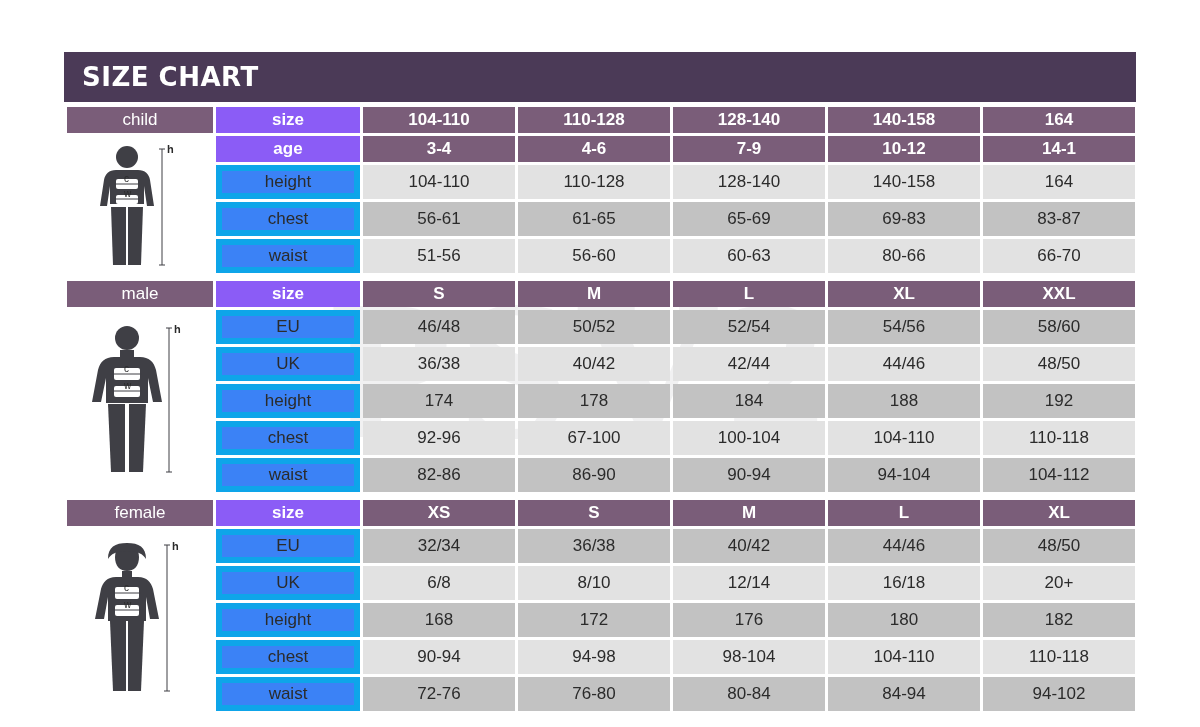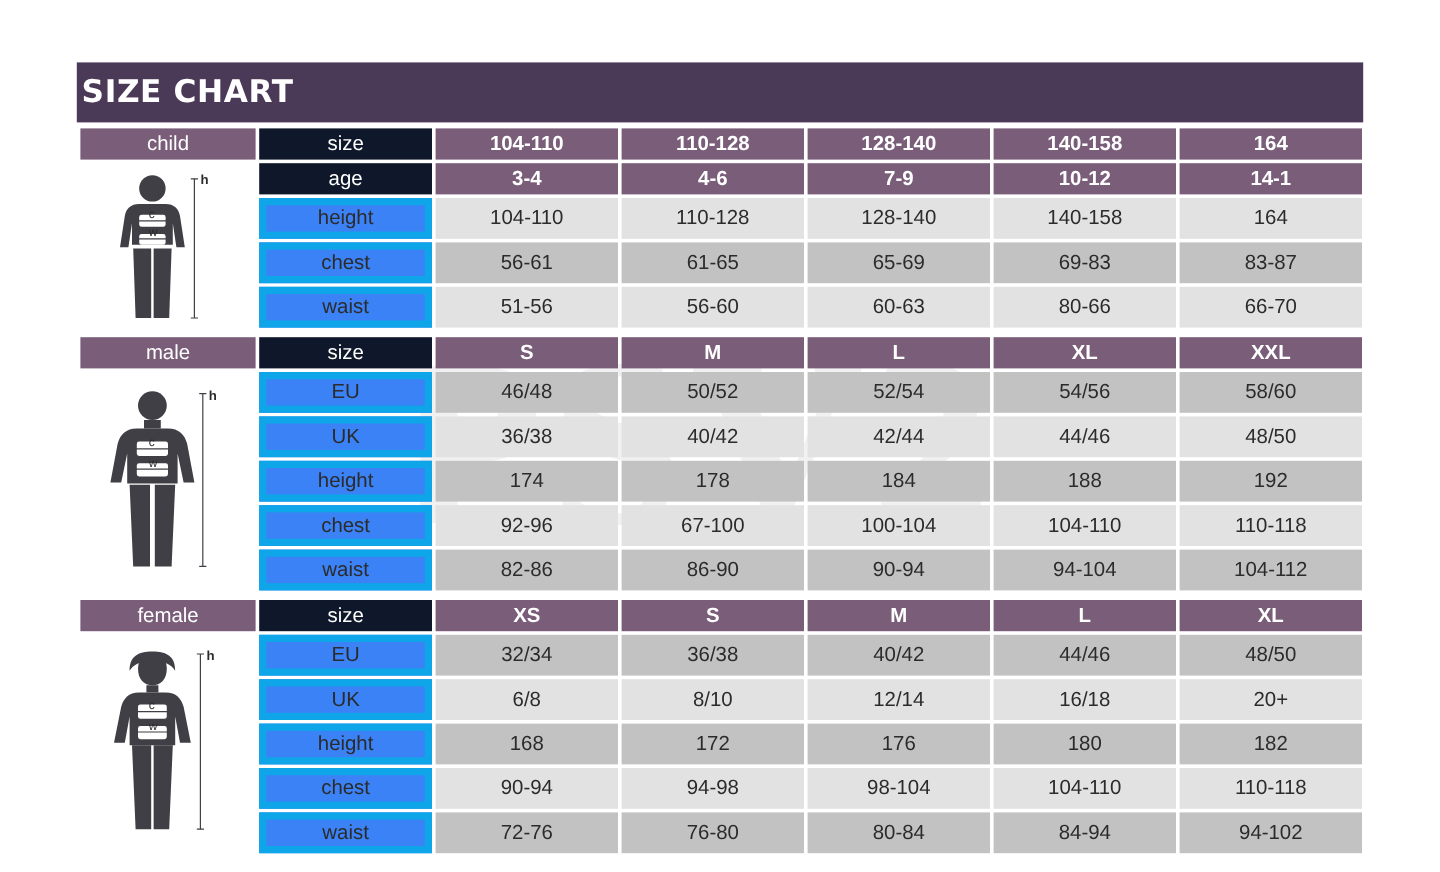--- a/index.html
+++ b/index.html
@@ -39,21 +39,21 @@
     width: 1072px;
     z-index: 2;
   }
 
   
   .title-bar {
     background: #4b3a57;
     height: 50px;
     display: flex;
     align-items: center;
-    padding-left: 4px;
+    padding-left: 18px;
   }
   .title-bar .title {
     color: #ffffff;
     font-size: 26px;
     font-weight: bold;
     letter-spacing: 0.5px;
     font-family: "DejaVu Sans", sans-serif;
   }
 
   table.chart {
@@ -78,23 +78,23 @@
   col.c-label { width: 144px; }
   col.c-val   { width: 152px; }
 
   
   .hd-purple {
     background: #7a5d79;
     color: #ffffff !important;
     font-weight: bold;
   }
   .hd-purple-dark {
-    background: #0f172a;
+    background: #8b5cf6;
     color: #ffffff !important;
-    font-weight: normal;
+    font-weight: bold;
   }
   .cat {
     background: #7a5d79;
     color: #ffffff !important;
     font-weight: normal;
     font-size: 19px;
   }
   .lbl {
     background: #3b82f6;
     border: 6px solid #0ea5e9;

